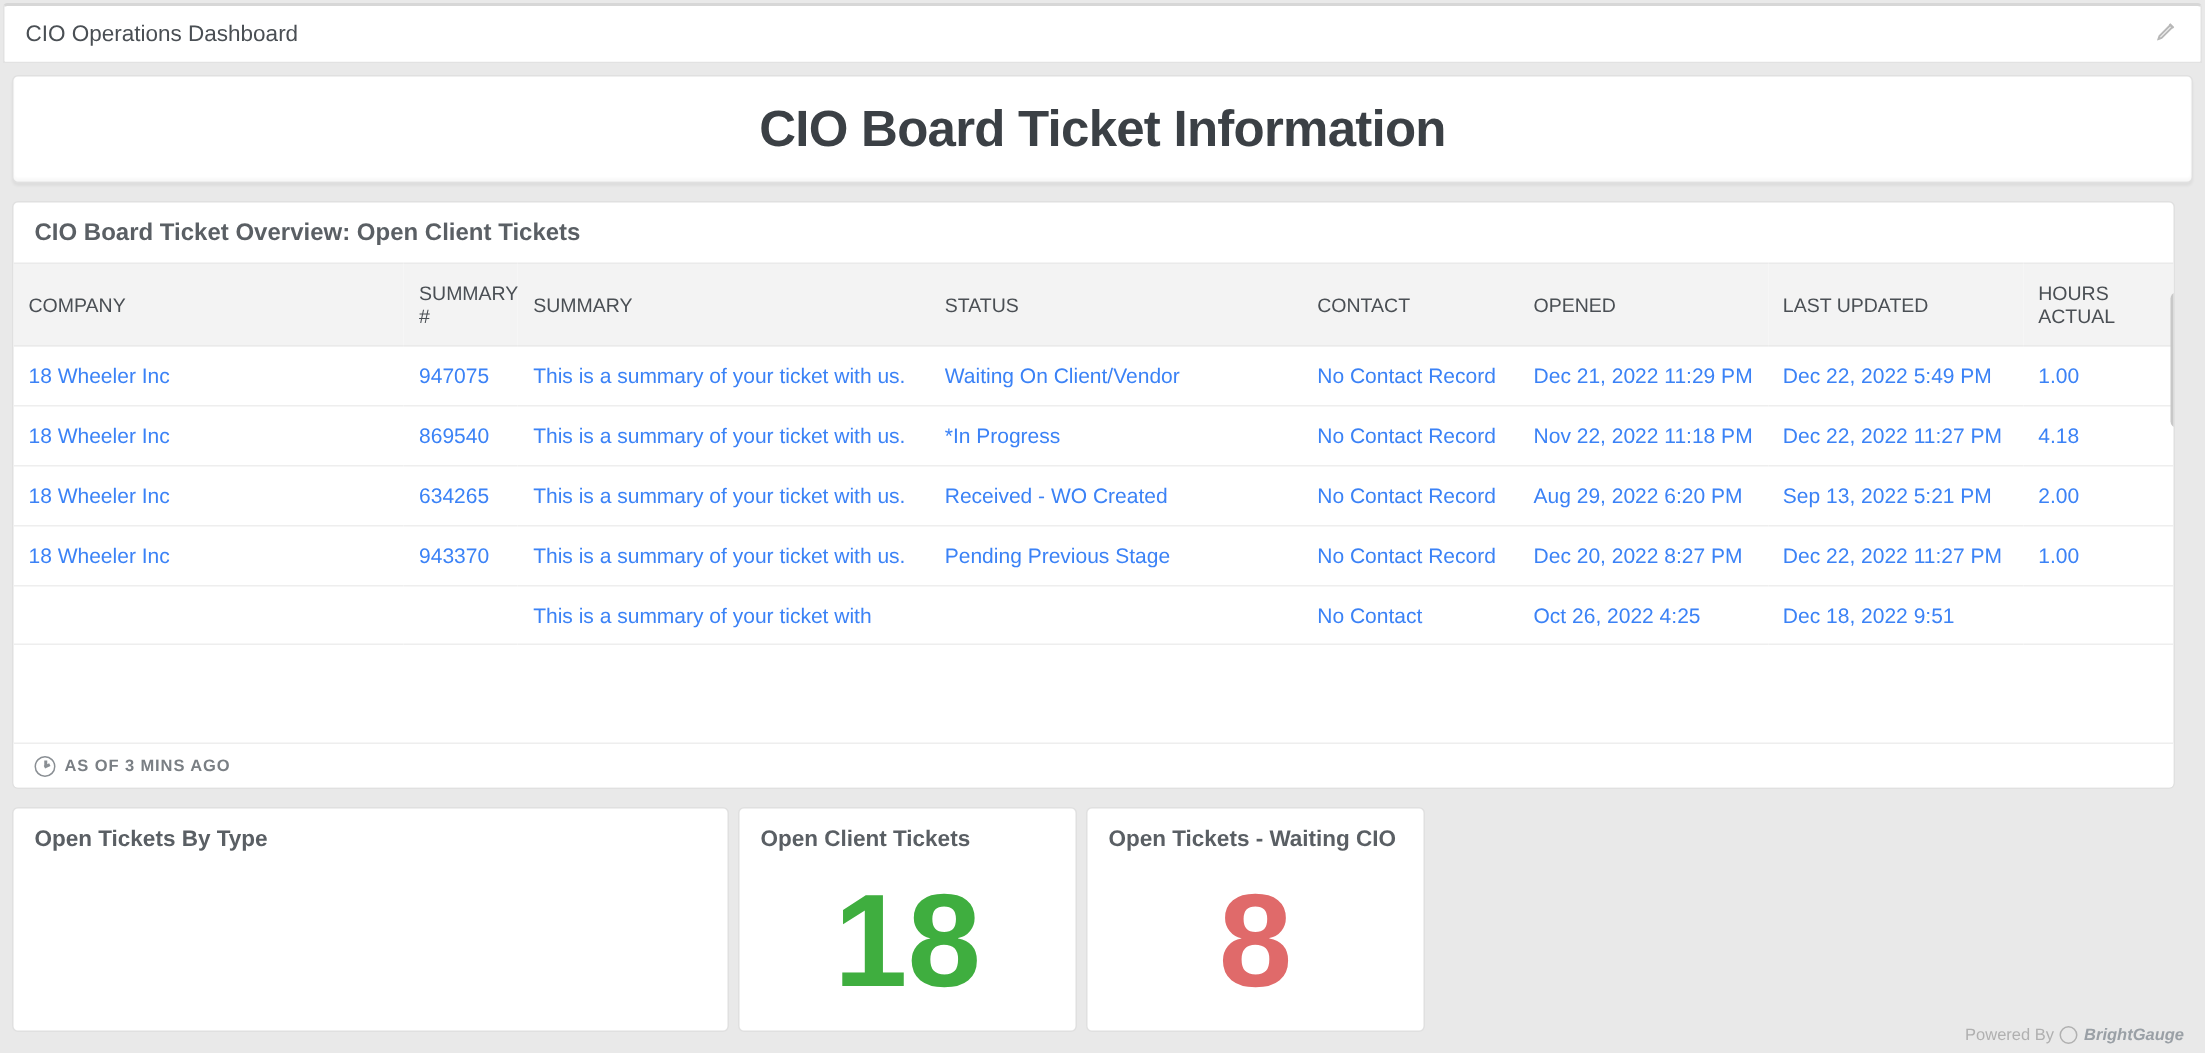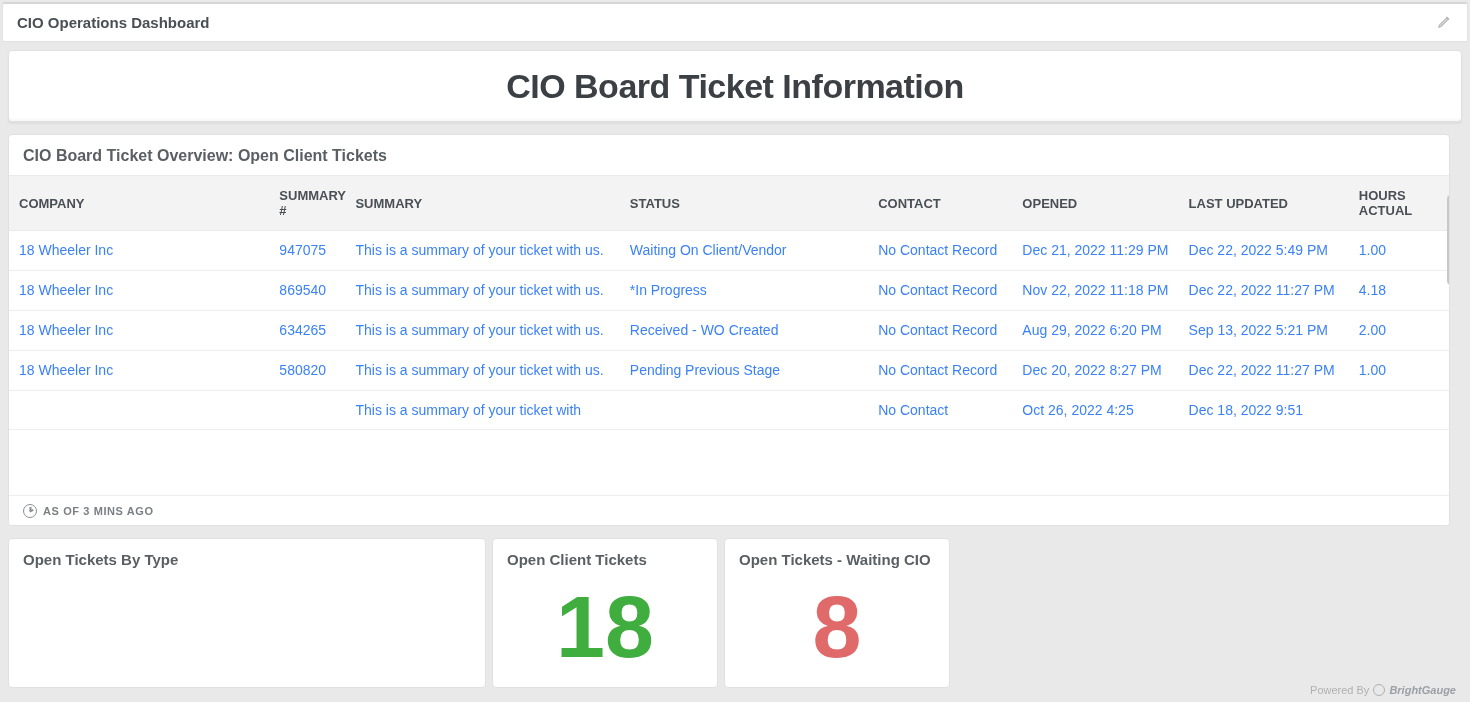--- a/index.html
+++ b/index.html
@@ -28,21 +28,21 @@
     display: flex;
     align-items: center;
     justify-content: space-between;
     padding: 0 14px;
     margin: 2px 2px 0 2px;
     border-radius: 3px 3px 0 0;
   }
   .topbar-title {
     font-size: 15px;
     color: #4a4f54;
-    font-weight: 700;
+    font-weight: 400;
   }
   .brush-icon { color: #b8b8b8; }
 
   
   .banner-wrap {
     padding: 8px 8px 0 8px;
   }
   .banner {
     background: #fff;
     border: 1px solid #e0e0e0;
@@ -78,21 +78,21 @@
   }
   .table {
     width: 100%;
     border-collapse: collapse;
     table-layout: fixed;
   }
   .table thead th {
     background: #f3f3f3;
     text-align: left;
     font-size: 13px;
-    font-weight: 700;
+    font-weight: 400;
     color: #4a4f54;
     padding: 12px 10px;
     border-top: 1px solid #eaeaea;
     border-bottom: 1px solid #eaeaea;
     vertical-align: middle;
   }
   .table tbody td {
     font-size: 14px;
     color: #3b82f6;
     padding: 10px 10px;
@@ -325,21 +325,21 @@
                 <td>634265</td>
                 <td>This is a summary of your ticket with us.</td>
                 <td>Received - WO Created</td>
                 <td>No Contact Record</td>
                 <td>Aug 29, 2022 6:20 PM</td>
                 <td>Sep 13, 2022 5:21 PM</td>
                 <td>2.00</td>
               </tr>
               <tr>
                 <td>18 Wheeler Inc</td>
-                <td>580820</td>
+                <td>943370</td>
                 <td>This is a summary of your ticket with us.</td>
                 <td>Pending Previous Stage</td>
                 <td>No Contact Record</td>
                 <td>Dec 20, 2022 8:27 PM</td>
                 <td>Dec 22, 2022 11:27 PM</td>
                 <td>1.00</td>
               </tr>
               <tr>
                 <td></td>
                 <td></td>

